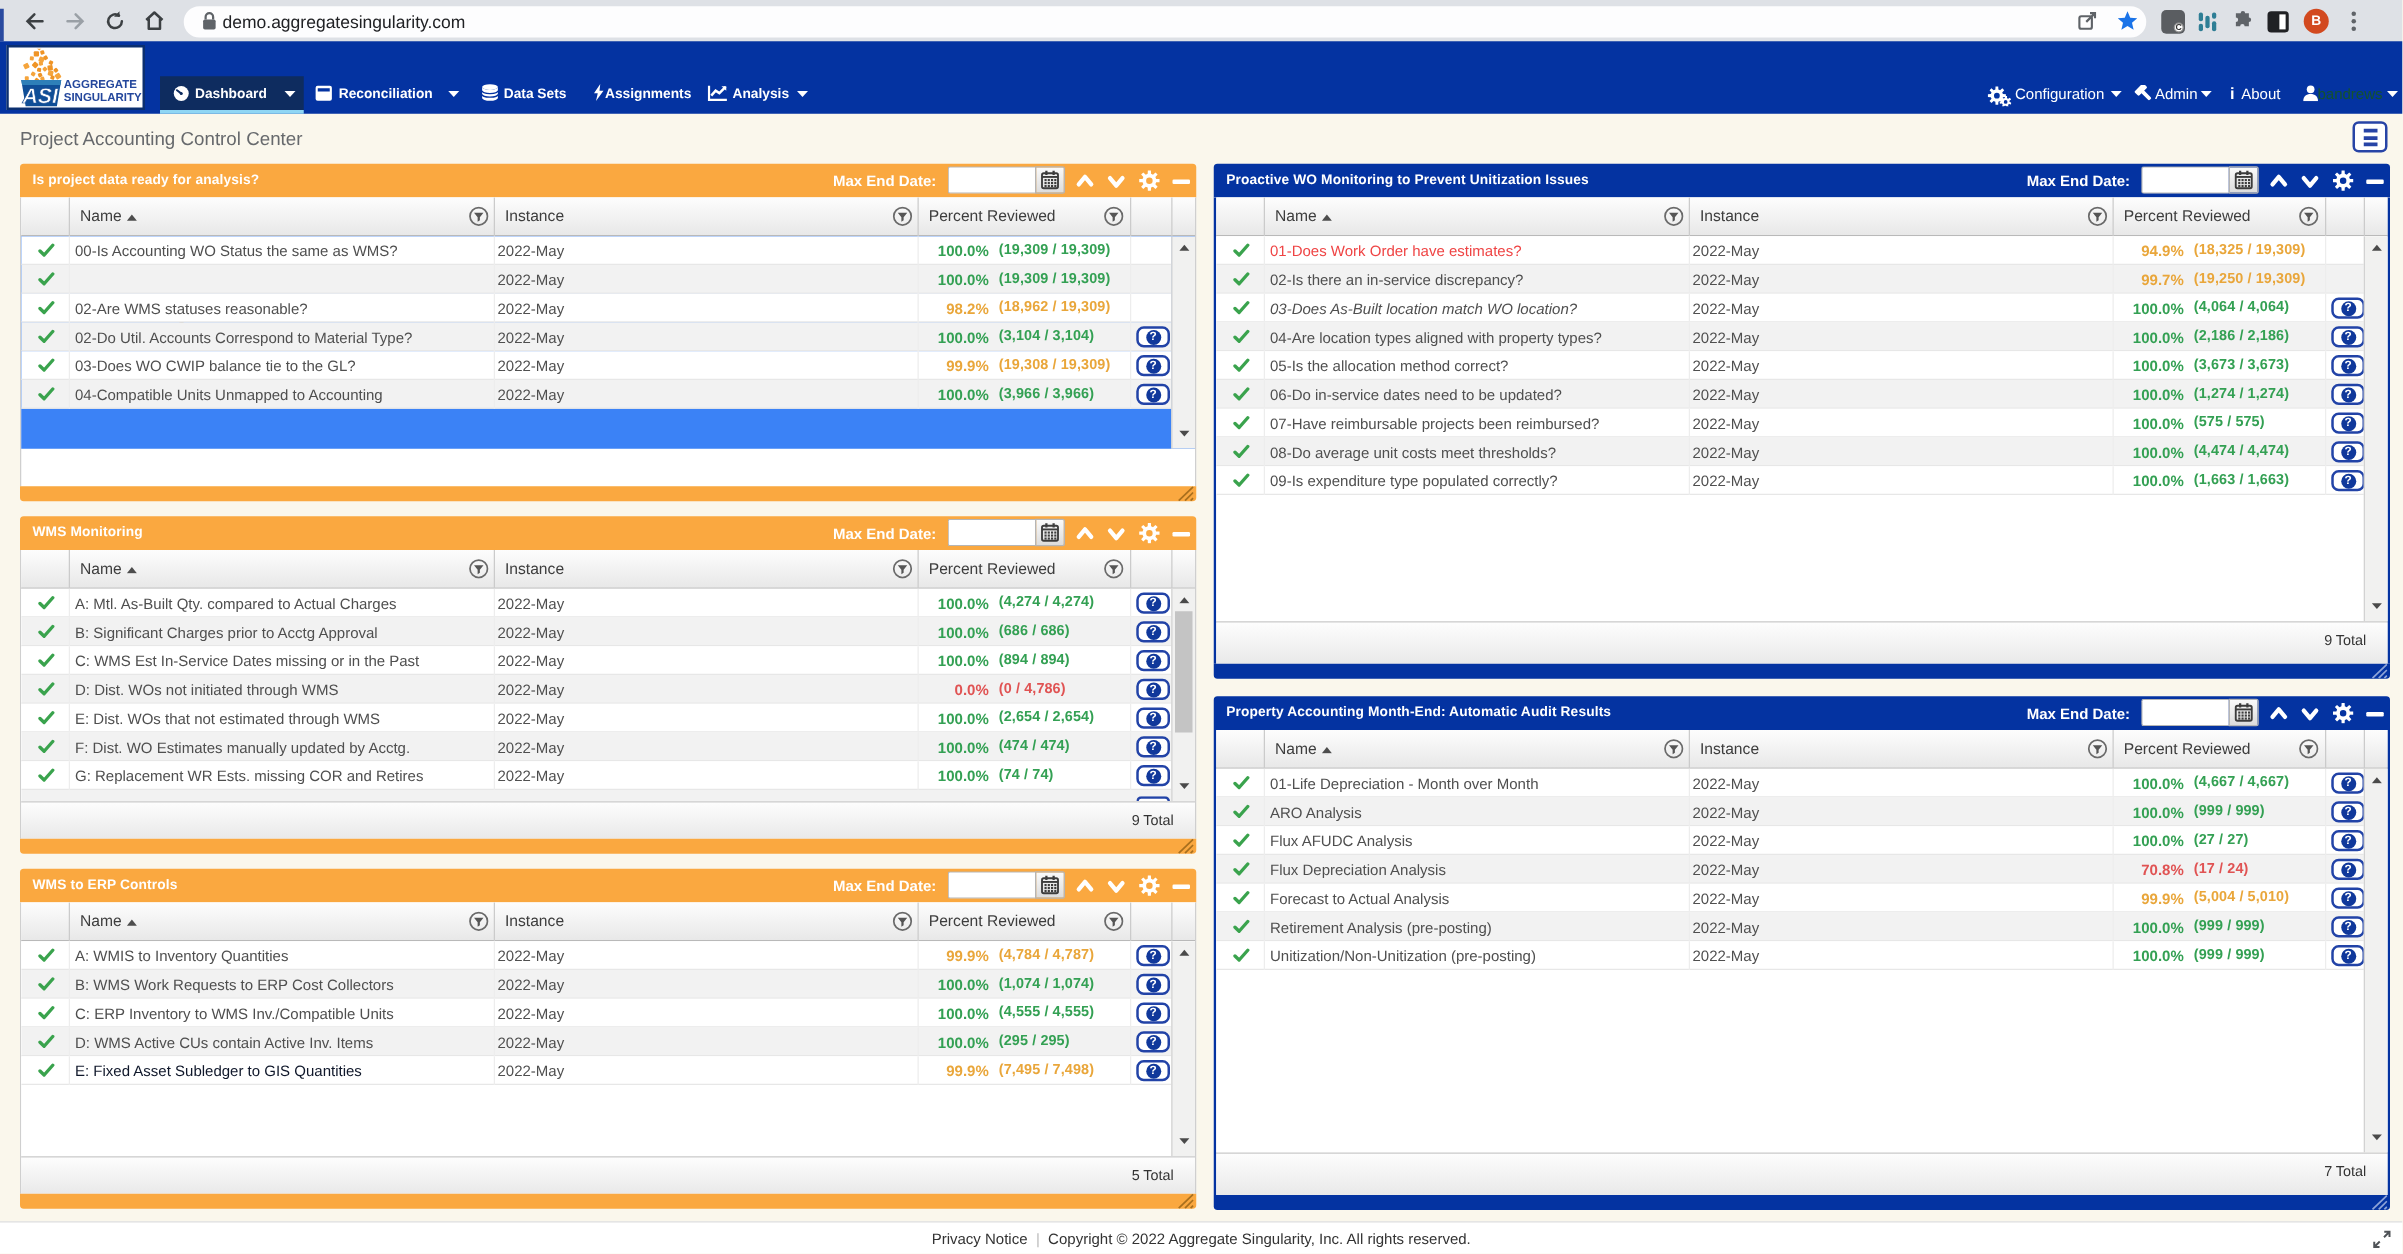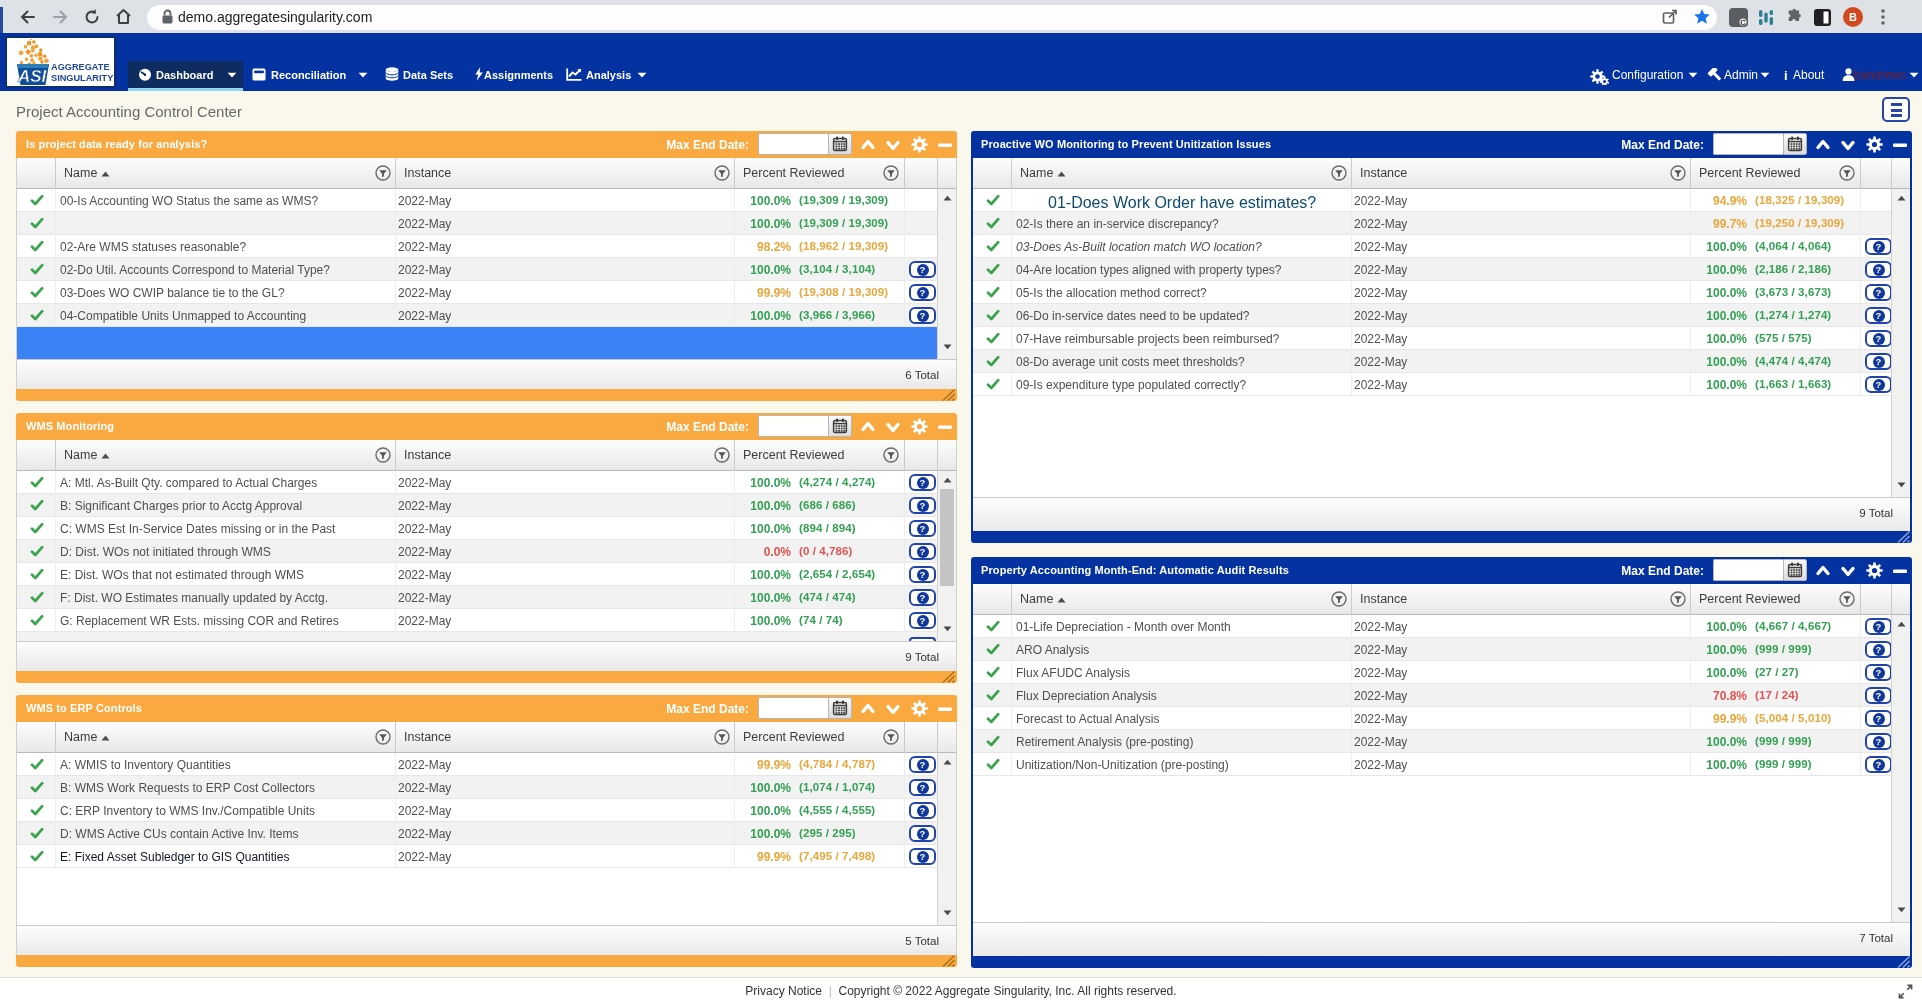--- a/index.html
+++ b/index.html
@@ -193,21 +193,21 @@
     </svg>
   </div>
 <div class="abs" style="left:1784px;top:66px;color:#fff;"><span style="font-weight:700;font-size:13px;position:relative;top:0">i</span></div>
 <div class="abs" style="left:1793px;top:68px;font-size:12px;color:#fff;">About</div>
 <div class="abs" style="left:1842px;top:68px;color:#fff;">
     <svg width="13" height="13" viewBox="0 0 13 13">
       <circle cx="6.5" cy="3.4" r="3.1" fill="#fff"></circle>
       <path d="M0.6,13 C0.6,8.9 3,7.2 6.5,7.2 C10,7.2 12.4,8.9 12.4,13 Z" fill="#fff"></path>
     </svg>
   </div>
-<div class="abs" style="left:1854px;top:68px;font-size:12px;color:#7f1d1d;">bandrews</div>
+<div class="abs" style="left:1854px;top:68px;font-size:12px;color:#14532d;">bandrews</div>
 <div class="abs" style="left:1909px;top:72px;">
     <svg width="10" height="6" viewBox="0 0 10 6">
       <path d="M0.6,0.8 L9.4,0.8 L5,5.6 Z" fill="#fff"></path>
     </svg>
   </div>
 <div class="abs" style="left:16px;top:103px;font-size:15px;color:#66696c;">Project Accounting Control Center</div>
 <div class="abs" style="left:1882px;top:97px;width:28px;height:25px;background:#fff;border:2px solid #2744a6;border-radius:5px;">
     <div class="abs" style="left:6.5px;top:4px;width:11px;height:3px;background:#2744a6;"></div>
     <div class="abs" style="left:6.5px;top:9.5px;width:11px;height:3px;background:#2744a6;"></div>
     <div class="abs" style="left:6.5px;top:15px;width:11px;height:3px;background:#2744a6;"></div>
@@ -394,23 +394,20 @@
             <path d="M0.5,5.5 L8.5,5.5 L4.5,0.8 Z" fill="#4a4a4a"></path>
           </svg>
         </div>
 <div style="position:absolute;left:5px;top:155px;">
           <svg width="9" height="6" viewBox="0 0 9 6">
             <path d="M0.5,0.5 L8.5,0.5 L4.5,5.2 Z" fill="#4a4a4a"></path>
           </svg>
         </div>
 </div>
 </div>
-<div style="position:absolute;left:0;top:201px;width:939px;height:30px;background:linear-gradient(#fdfdfd,#e9e9e9);border-top:1px solid #c9c9c9;">
-      <div style="position:absolute;right:17px;top:9px;font-size:11.5px;color:#333;">6 Total</div>
-    </div>
 </div>
 <div style="position:absolute;left:16px;top:389px;width:941px;height:12px;background:#faa840;border-radius:0 0 3px 3px;">
 <div style="position:absolute;right:2px;top:0px;">
       <svg width="13" height="12" viewBox="0 0 13 12">
         <g stroke="#a86f1d" stroke-width="1.4">
           <path d="M12.5,0.5 L1,11.5"></path>
           <path d="M12.5,5 L6,11.5"></path>
           <path d="M12.5,9.5 L10.5,11.5"></path>
         </g>
       </svg>
@@ -923,21 +920,21 @@
 <div style="position:absolute;left:0;top:0px;width:918px;height:23px;background:#fff;border-bottom:1px solid #e7e7e7;">
 <div style="position:absolute;left:13px;top:5px;">
           <svg width="14" height="12" viewBox="0 0 14 12">
             <path d="M2,6.8 L5.3,10 L12.2,2.2" fill="none" stroke="#3aa34d" stroke-width="2.7" stroke-linecap="round" stroke-linejoin="round"></path>
           </svg>
         </div>
 <div style="position:absolute;left:38px;top:0;width:1px;height:23px;background:#ededed;"></div>
 <div style="position:absolute;left:378px;top:0;width:1px;height:23px;background:#ededed;"></div>
 <div style="position:absolute;left:717px;top:0;width:1px;height:23px;background:#ededed;"></div>
 <div style="position:absolute;left:887px;top:0;width:1px;height:23px;background:#ededed;"></div>
-<div style="position:absolute;left:43px;top:5px;font-size:16px;color:#0c4a6e;white-space:nowrap;margin-left:32px;">01-Does Work Order have estimates?</div>
+<div style="position:absolute;left:43px;top:5px;font-size:12px;color:#ef4444;white-space:nowrap;">01-Does Work Order have estimates?</div>
 <div style="position:absolute;left:381px;top:5px;font-size:12px;color:#4f4f4f;">2022-May</div>
 <div style="position:absolute;left:717px;top:5px;width:57px;text-align:right;font-size:12px;font-weight:700;color:#e9a63a;">94.9%</div>
 <div style="position:absolute;left:782px;top:5px;font-size:11.5px;font-weight:700;color:#e9a63a;letter-spacing:.1px;">(18,325 / 19,309)</div>
 </div>
 <div style="position:absolute;left:0;top:23px;width:918px;height:23px;background:#f2f2f2;border-bottom:1px solid #e7e7e7;">
 <div style="position:absolute;left:13px;top:5px;">
           <svg width="14" height="12" viewBox="0 0 14 12">
             <path d="M2,6.8 L5.3,10 L12.2,2.2" fill="none" stroke="#3aa34d" stroke-width="2.7" stroke-linecap="round" stroke-linejoin="round"></path>
           </svg>
         </div>

